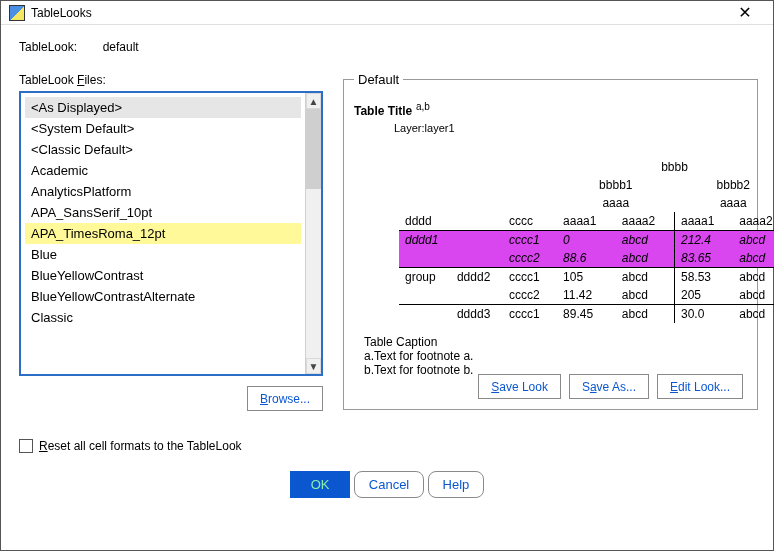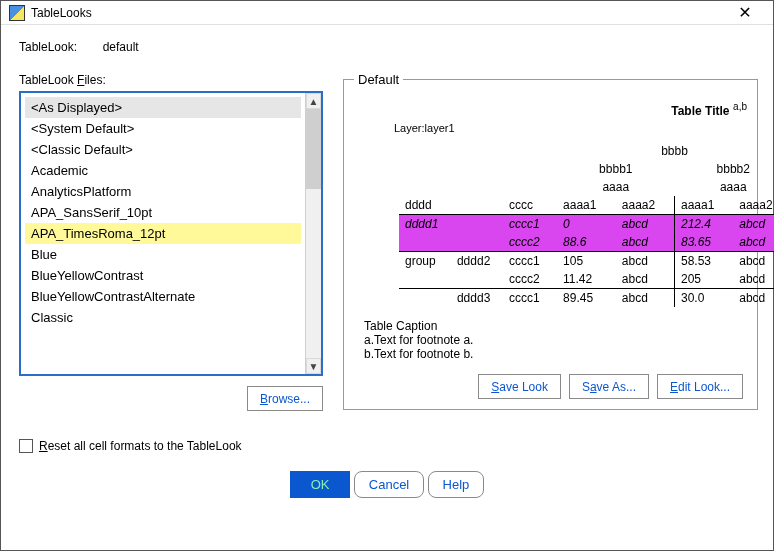--- a/index.html
+++ b/index.html
@@ -33,23 +33,23 @@
     display:inline-block; padding: 4px 12px; border:1px solid #8a8a8a;
     background:#fff; color:#0b57d0; cursor:pointer; font-size:13px;
   }
   .reset-row { margin-top: 28px; display:flex; align-items:center; gap:6px; font-size:13px; }
   .chk { width:14px; height:14px; border:1px solid #555; display:inline-block; }
   fieldset.sample {
     border:1px solid #999; padding:8px 10px 10px 10px; height: 338px; position:relative;
   }
   fieldset.sample legend { padding:0 4px; font-size:13px; }
   .sample-inner { font-family: 'Times New Roman', serif; font-size: 11px; position:relative; }
-  .tbl-title { text-align:right; font-weight:bold; font-size:13px; margin:6px 0 4px; }
+  .tbl-title { text-align:left; font-weight:bold; font-size:13px; margin:6px 0 4px; }
   .tbl-title sup { font-weight:normal; font-size:10px; }
-  .layer { font-size:11px; margin-bottom:8px;padding-left:40px; }
+  .layer { font-size:11px; margin-bottom:24px;padding-left:40px; }
   .preview-table { border-collapse: collapse; width: 100%; table-layout: fixed; font-size:11px;margin-left:45px; }
   .preview-table td, .preview-table th { padding: 2px 6px; font-weight: normal; text-align:left; white-space:nowrap; overflow:hidden; }
   .preview-table .tc { text-align:center; }
   .preview-table .hdr-top td { border:none; }
   .preview-table .col-hdr td { border-bottom:1px solid #000; }
   .rule-top td { border-top:1px solid #000; }
   .vline-r { border-right: 1px solid #000; }
   .rowshade { background:#d946ef;font-style:italic; }
   .caption-area { margin-top:12px; padding-left:10px; font-size:11px; }
   .sample-buttons { position:absolute; bottom:10px; right:14px; display:flex; gap:8px; }

